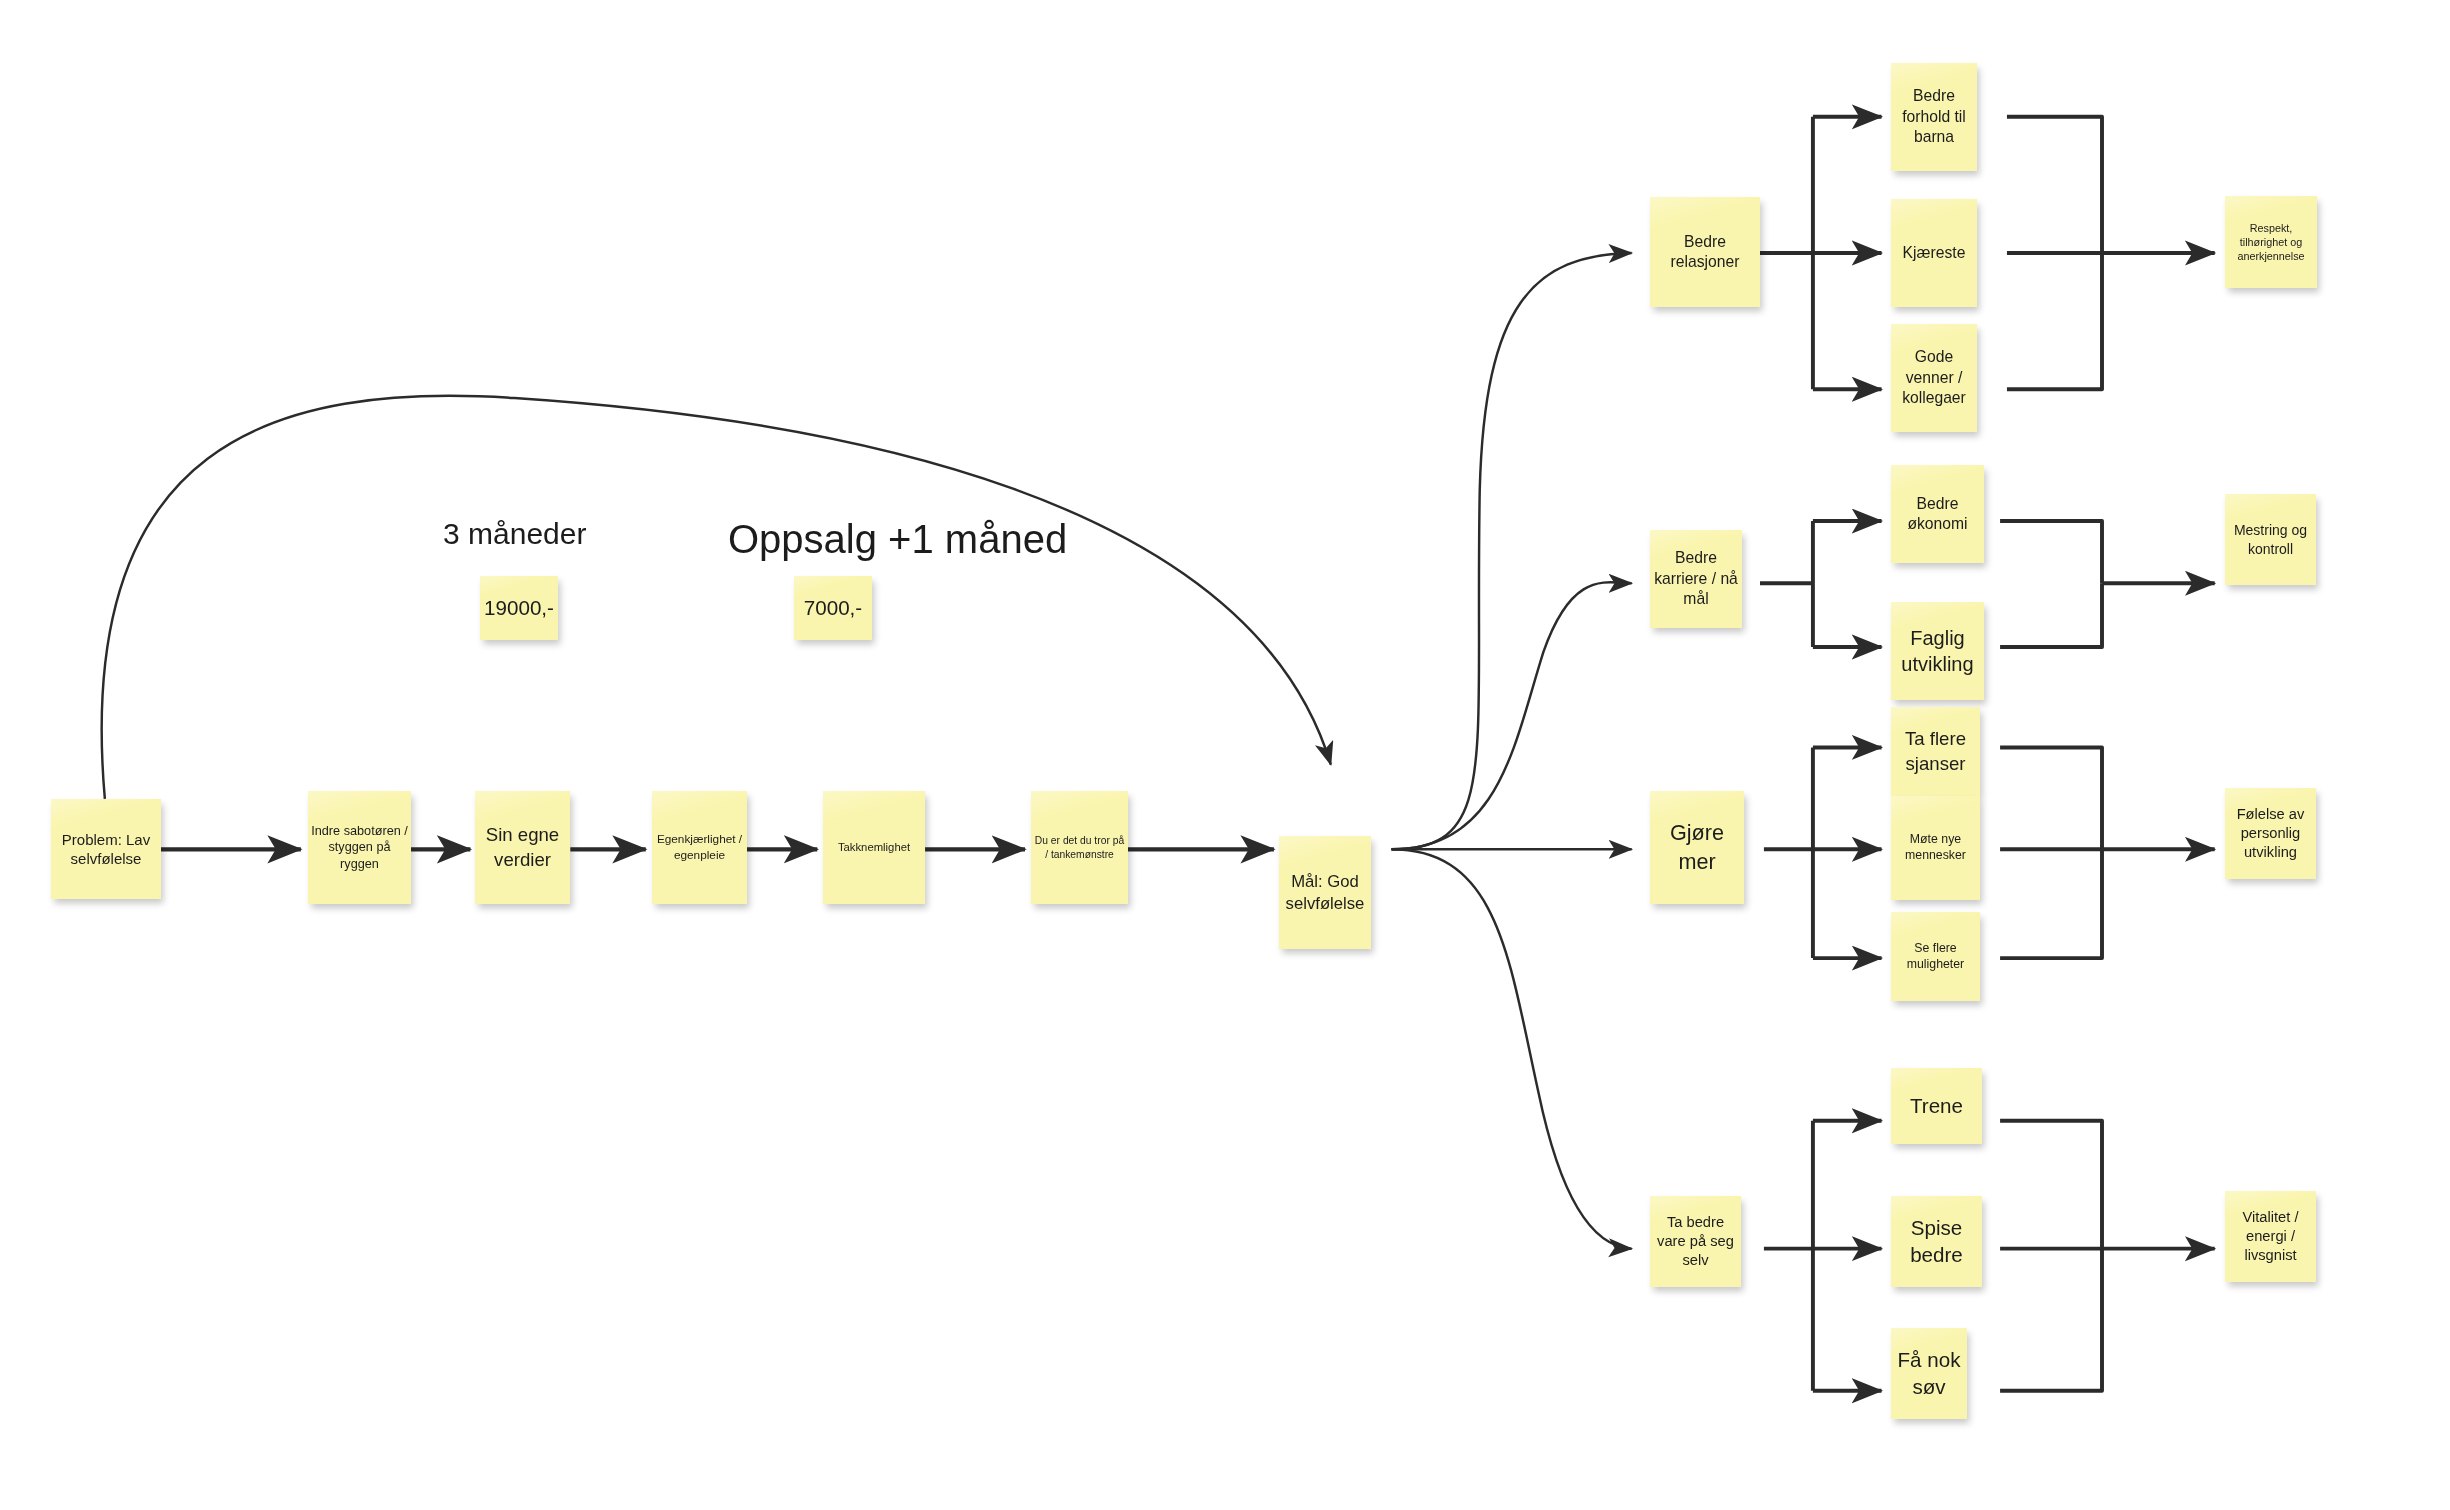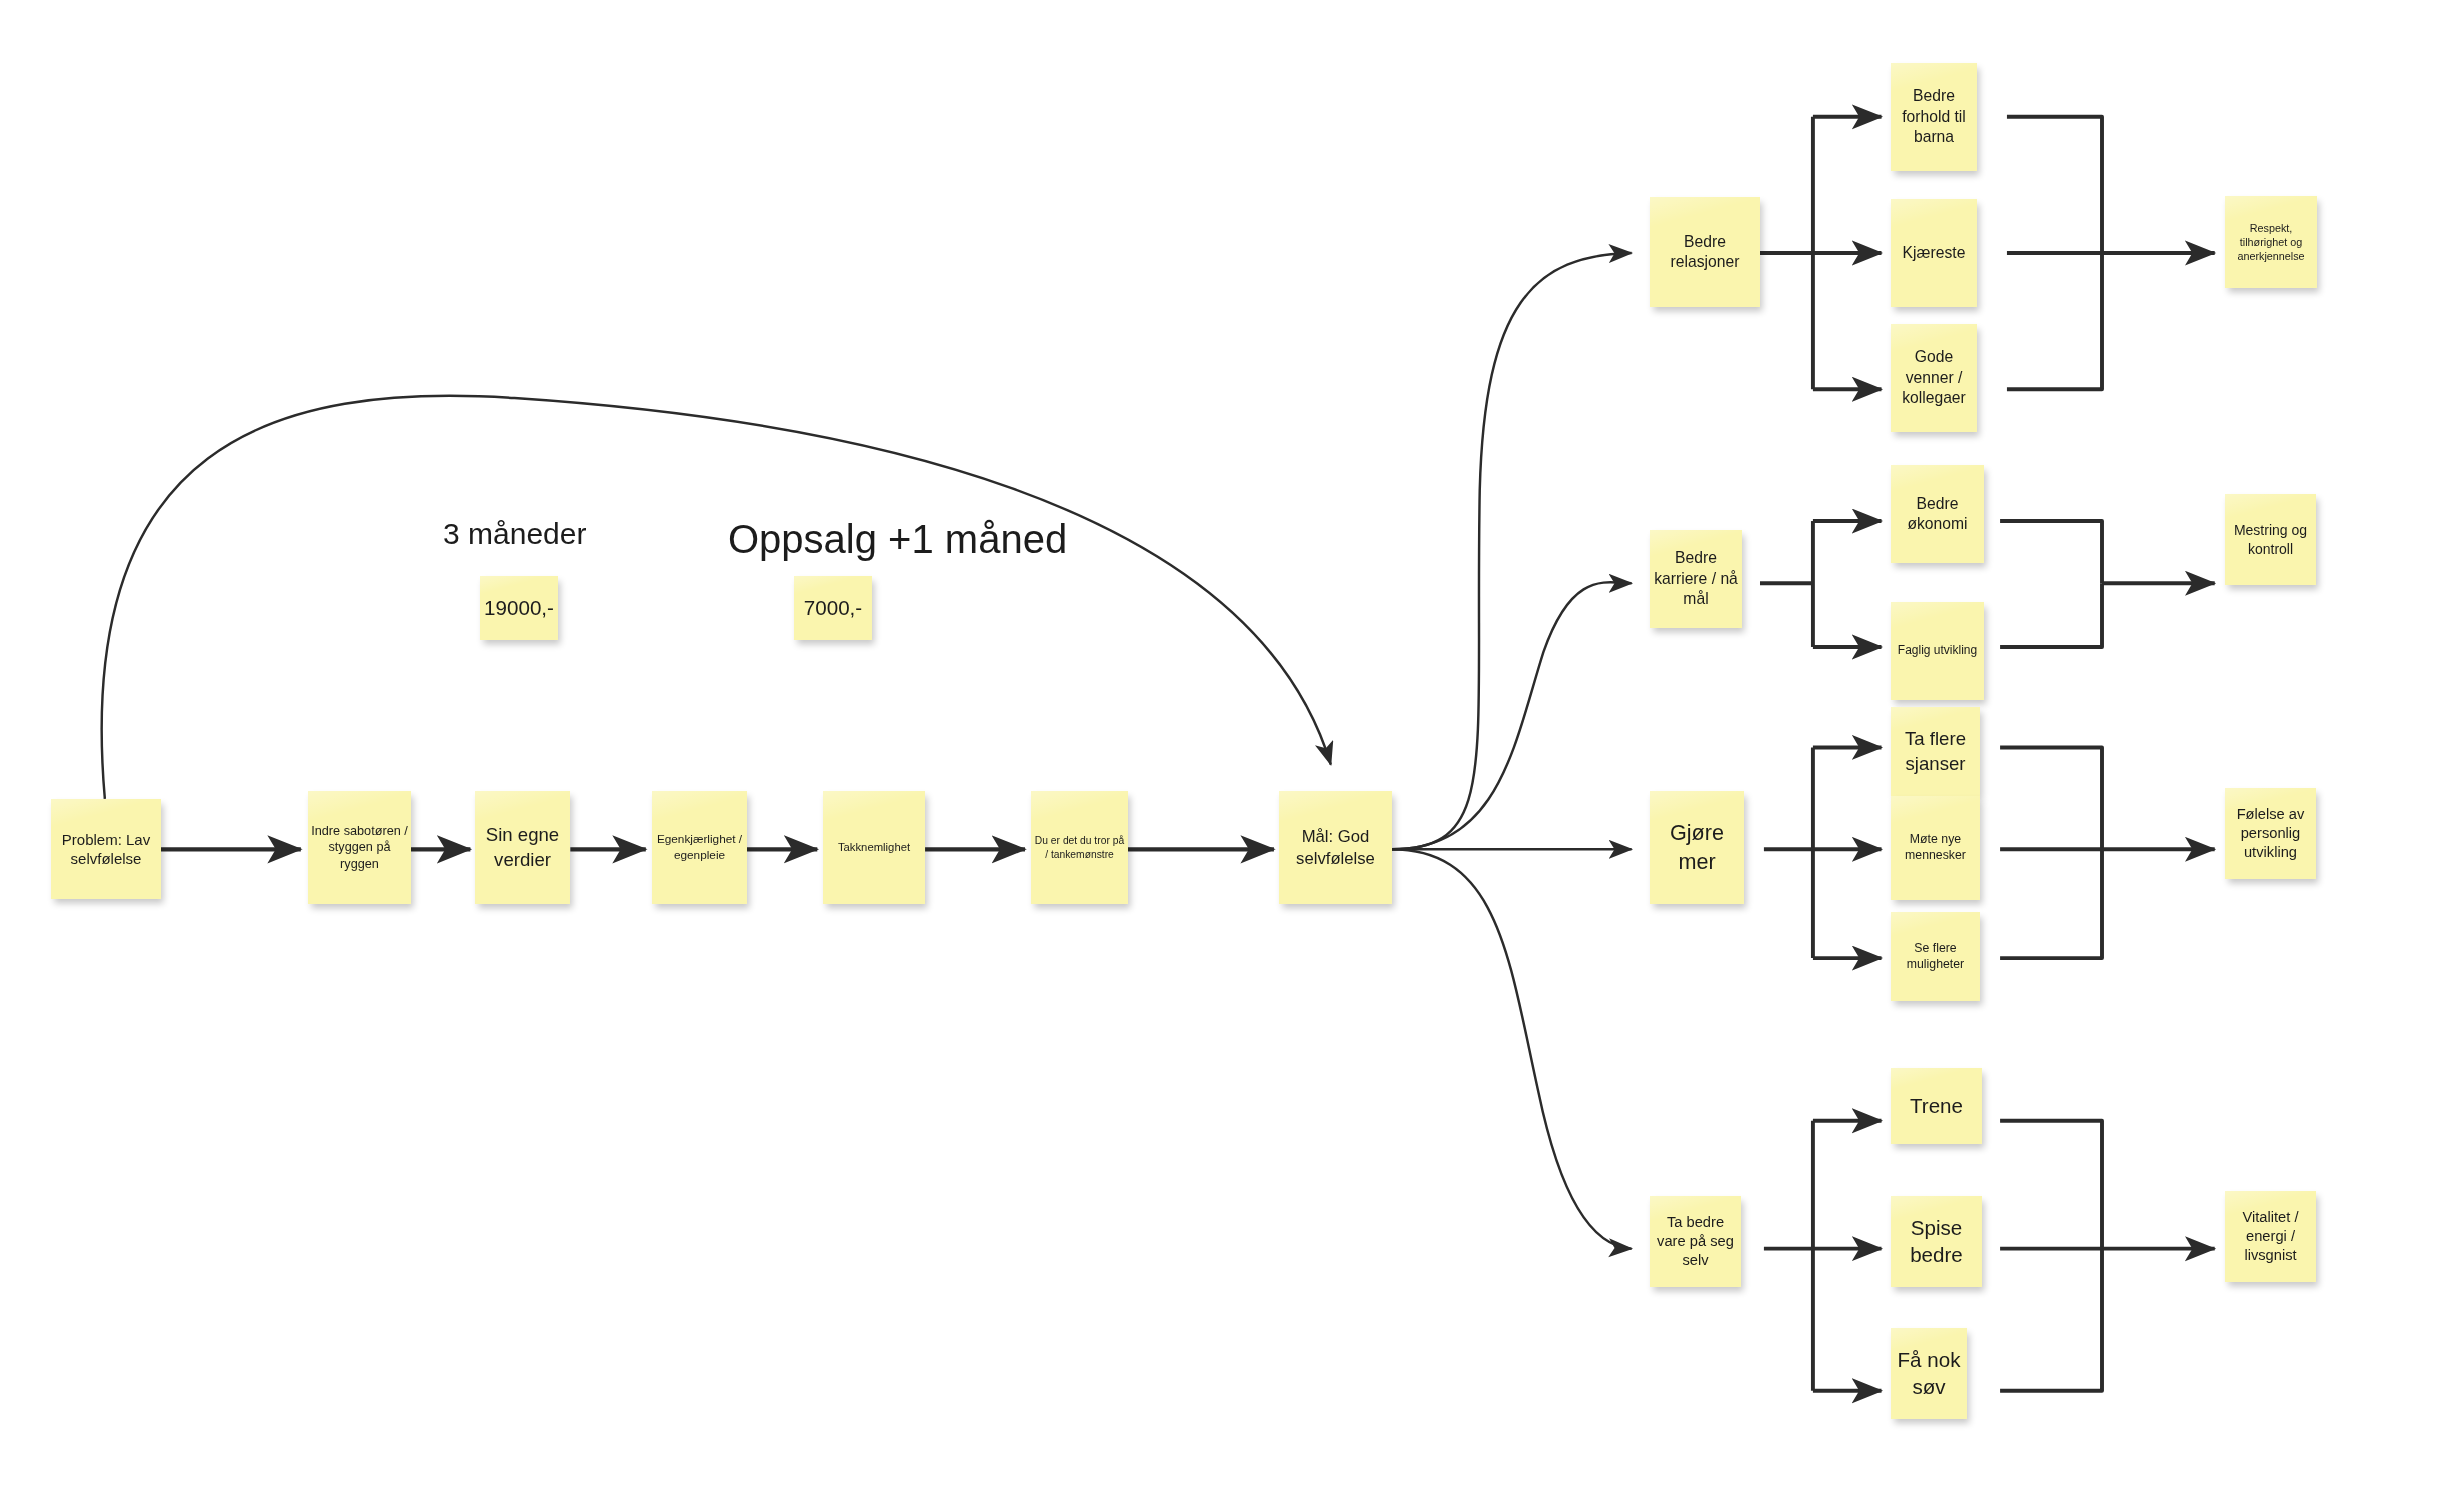--- a/index.html
+++ b/index.html
@@ -145,21 +145,21 @@
   </div>
 
   <div class="note" style="left:823px; top:791px; width:102px; height:113px; font-size:11.3px;">
     <span>Takknemlighet</span>
   </div>
 
   <div class="note" style="left:1031px; top:791px; width:97px; height:113px; font-size:10.3px;">
     <span>Du er det du tror på / tankemønstre</span>
   </div>
 
-  <div class="note" style="left:1279px; top:791px; width:113px; height:113px; font-size:16.7px;justify-content:flex-end;">
+  <div class="note" style="left:1279px; top:836px; width:92px; height:113px; font-size:16.7px;justify-content:flex-end;">
     <span>Mål: God selvfølelse</span>
   </div>
 
   <div class="note" style="left:1650px; top:197px; width:110px; height:110px; font-size:15.7px;">
     <span>Bedre relasjoner</span>
   </div>
   <div class="note" style="left:1891px; top:63px; width:86px; height:108px; font-size:15.7px;">
     <span>Bedre forhold til barna</span>
   </div>
   <div class="note" style="left:1891px; top:199px; width:86px; height:108px; font-size:15.7px;">
@@ -171,21 +171,21 @@
   <div class="note" style="left:2225px; top:196px; width:92px; height:92px; font-size:10.8px;">
     <span>Respekt, tilhørighet og anerkjennelse</span>
   </div>
 
   <div class="note" style="left:1650px; top:530px; width:92px; height:98px; font-size:15.7px;">
     <span>Bedre karriere / nå mål</span>
   </div>
   <div class="note" style="left:1891px; top:465px; width:93px; height:98px; font-size:15.7px;">
     <span>Bedre økonomi</span>
   </div>
-  <div class="note" style="left:1891px; top:602px; width:93px; height:98px; font-size:12px;">
+  <div class="note" style="left:1891px; top:602px; width:93px; height:98px; font-size:20px;">
     <span>Faglig utvikling</span>
   </div>
   <div class="note" style="left:2225px; top:494px; width:91px; height:91px; font-size:14px;">
     <span>Mestring og kontroll</span>
   </div>
 
   <div class="note" style="left:1650px; top:791px; width:94px; height:113px; font-size:21.6px;">
     <span>Gjøre mer</span>
   </div>
   <div class="note" style="left:1891px; top:707px; width:89px; height:89px; font-size:18.6px;">

